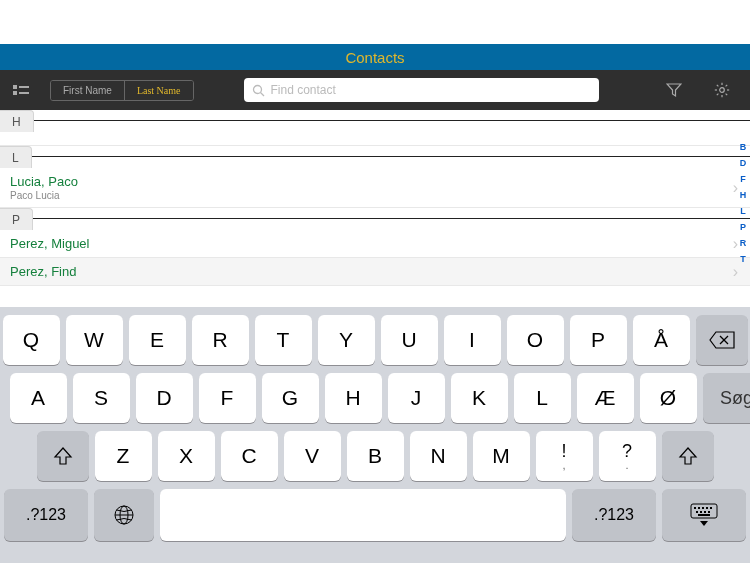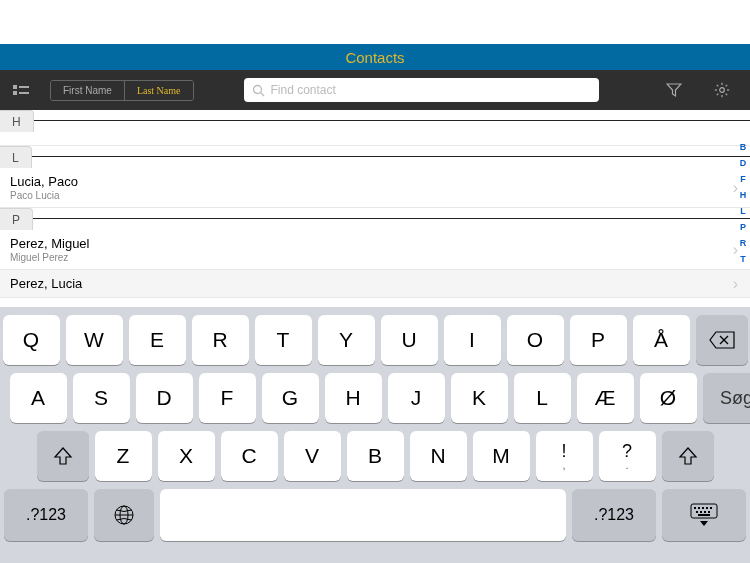--- a/index.html
+++ b/index.html
@@ -21,21 +21,21 @@
   .search-wrap input::placeholder { color:#bbb; }
   .spacer { flex:1; }
   .tool-right { display:flex; align-items:center; gap:24px; margin-right:6px; }
 
   
   .list { flex:1; background:#fff; position:relative; overflow:hidden; font-weight:300; }
   .section-head { display:flex; align-items:center; height:22px; position:relative; }
   .section-head .tab { height:22px; padding:0 12px; background:#ececec; border-top:1px solid #d5d5d5; border-right:1px solid #d5d5d5; font-size:12px; font-weight:400; color:#555; display:flex; align-items:center; border-top-right-radius:4px;}
   .section-head .line { flex:1; border-top:1px solid #222; margin-top:-2px; }
   .row { padding:6px 10px 6px 10px; border-bottom:1px solid #e8e8e8; position:relative; }
-  .row .name { font-size:13px; color:#000000; font-weight:300; }
+  .row .name { font-size:13px; color:#15803d; font-weight:300; }
   .row .sub { font-size:10px; color:#888; margin-top:1px; font-weight:300; }
   .row .chev { position:absolute; right:12px; top:50%; transform:translateY(-50%); color:#ccc; font-size:16px; }
   .row.highlight { background:#f5f5f5; }
   .index-bar { position:absolute; right:2px; top:32px; display:flex; flex-direction:column; gap:6px; }
   .index-bar span { font-size:9px; color:#0a5ec8; font-weight:bold; text-align:center; width:10px; cursor:pointer; }
 
   
   .keyboard { height:256px; background:#d3d6dc; display:flex; flex-direction:column; padding:8px 4px 4px 4px; gap:8px; }
   .krow { display:flex; gap:6px; justify-content:center; }
   .key { background:#fff; border-radius:6px; box-shadow:0 1px 0 #8e8e93; height:50px; display:flex; align-items:center; justify-content:center; font-size:21px; color:#000; font-weight:300; cursor:pointer; user-select:none; }
@@ -128,25 +128,24 @@
     <div class="sub">Paco Lucia</div>
     <span class="chev">›</span>
   </div>
 
   <div class="section-head">
     <div class="tab">P</div>
     <div class="line"></div>
   </div>
   <div class="row">
     <div class="name">Perez, Miguel</div>
-    <div class="sub">Miguel Perez</div>
     <span class="chev">›</span>
   </div>
   <div class="row highlight">
-    <div class="name">Perez, Lucia</div>
+    <div class="name">Perez, Find</div>
     <span class="chev">›</span>
   </div>
 
   <div class="index-bar">
     <span>B</span>
     <span>D</span>
     <span>F</span>
     <span>H</span>
     <span>L</span>
     <span>P</span>

